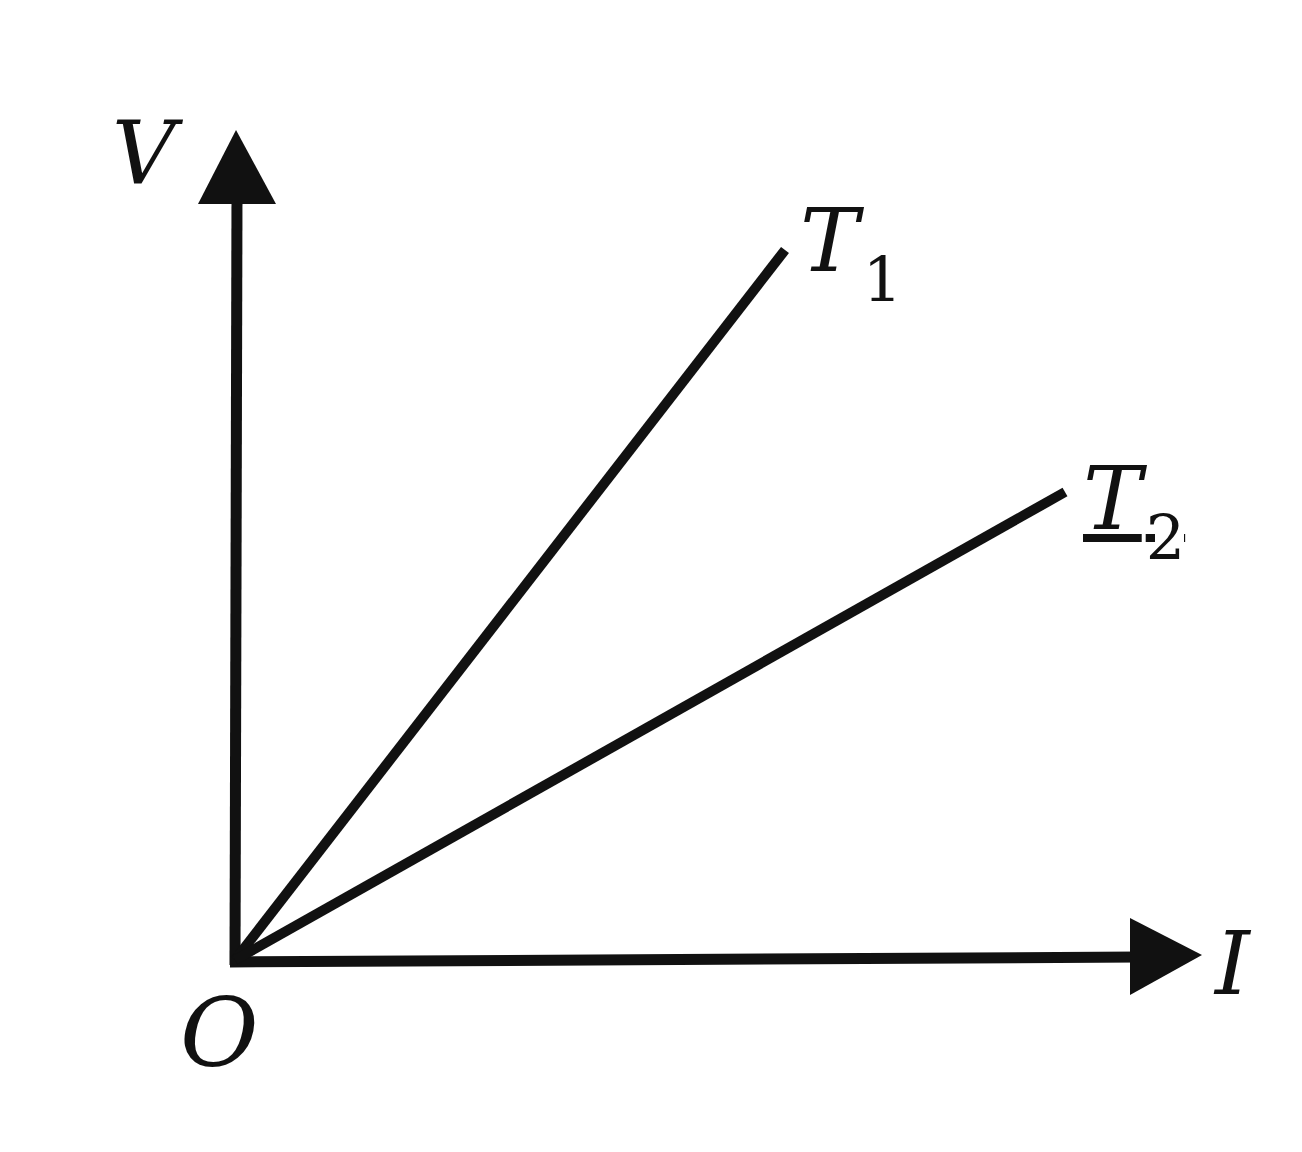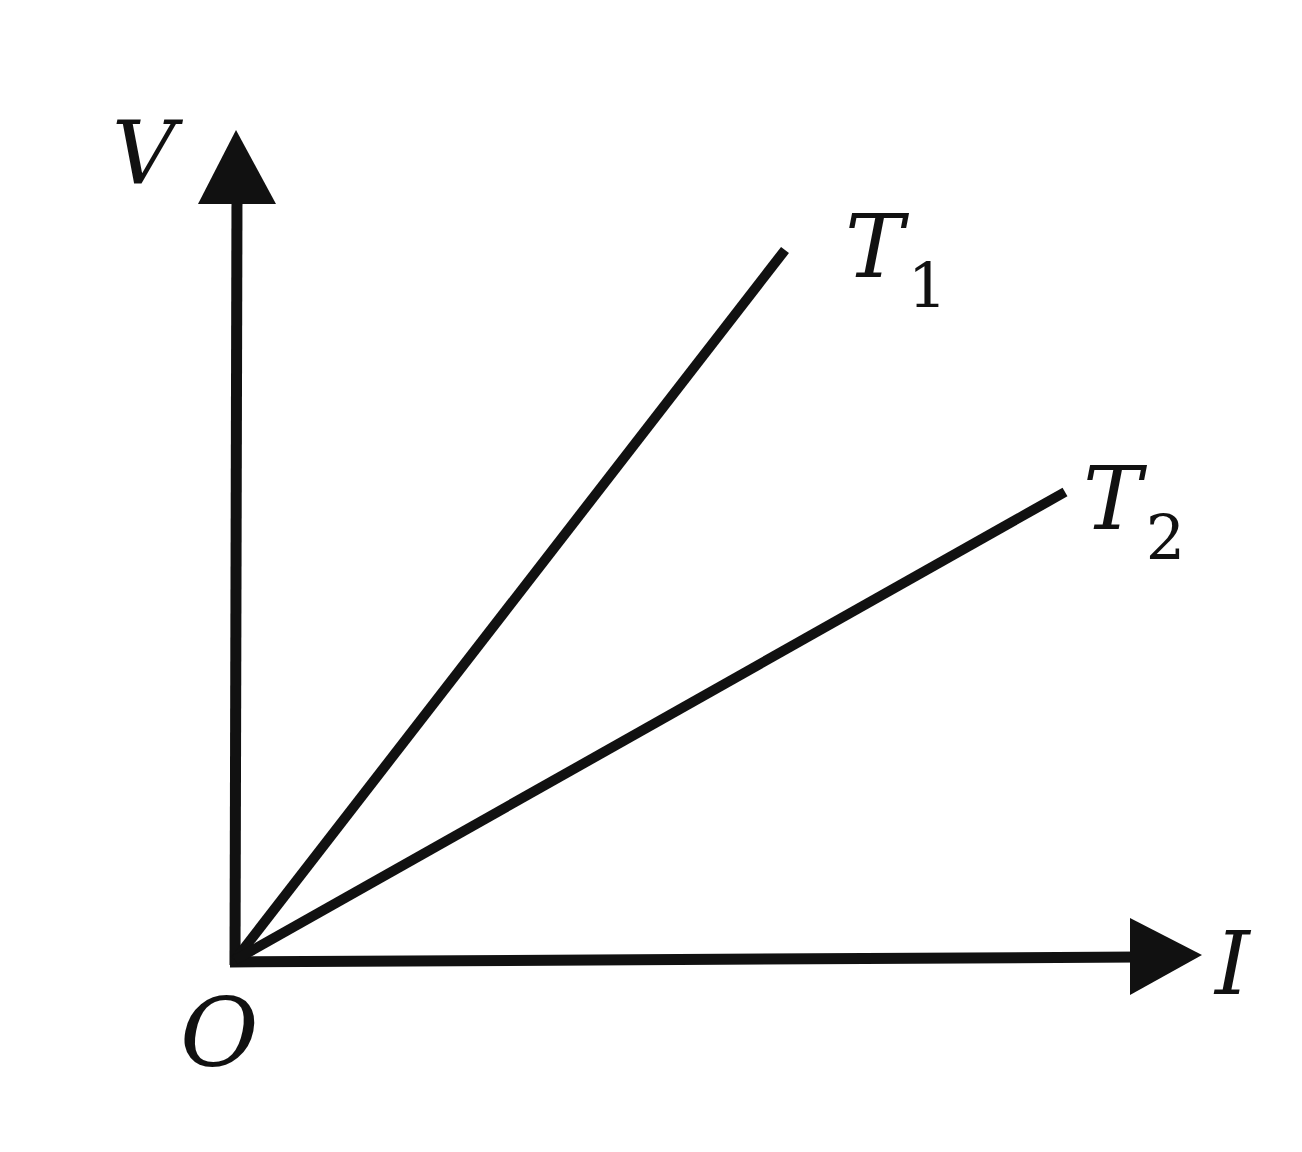--- a/index.html
+++ b/index.html
@@ -28,18 +28,18 @@
 
   <line x1="235" y1="960" x2="785" y2="250" stroke="#111" stroke-width="10" stroke-linecap="butt"></line>
 
   <line x1="235" y1="960" x2="1065" y2="492" stroke="#111" stroke-width="10" stroke-linecap="butt"></line>
 </svg>
 
 <div class="lbl" style="left:112px; top:110px; font-size:88px;">V</div>
 <div class="lbl" style="left:1215px; top:920px; font-size:88px;">I</div>
 <div class="lbl" style="left:180px; top:985px; font-size:96px;">O</div>
 
-<div class="lbl" style="left:800px; top:203px; font-size:88px;margin-left:45px;">
+<div class="lbl" style="left:800px; top:197px; font-size:88px;">
   <span>T</span><span class="sub">1</span>
 </div>
-<div class="lbl" style="left:1083px; top:455px; font-size:88px;">
+<div class="lbl" style="left:1083px; top:455px; font-size:88px;text-decoration:underline;">
   <span>T</span><span class="sub">2</span>
 </div>
 
 </body></html>

